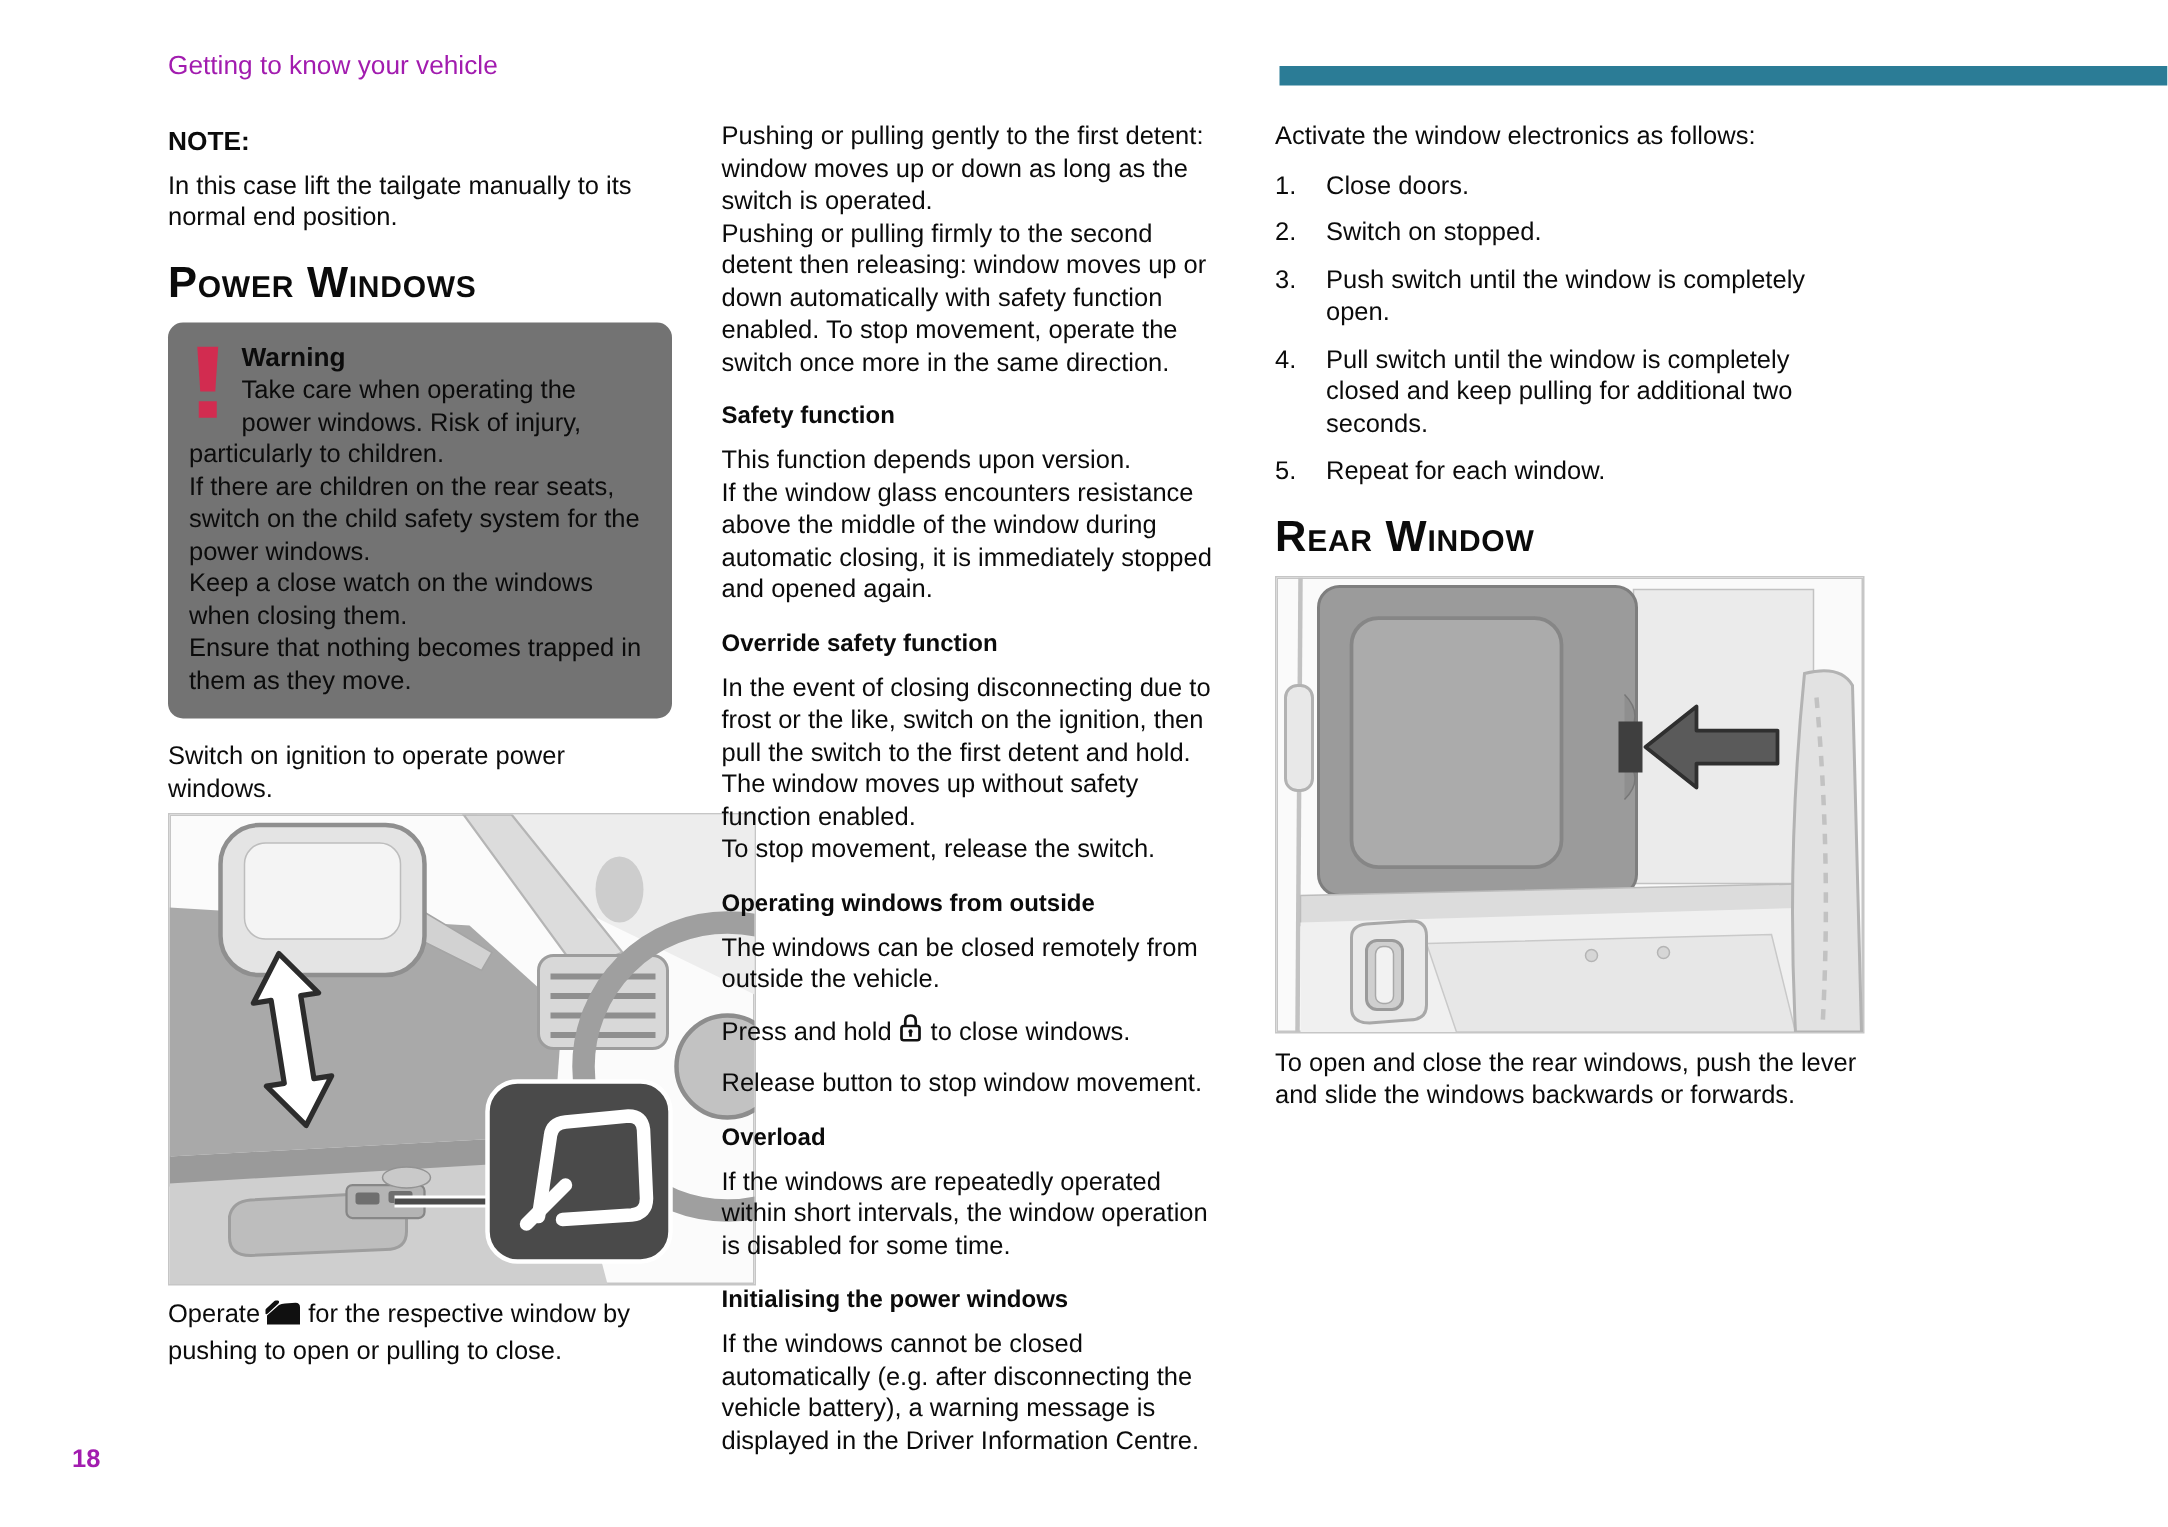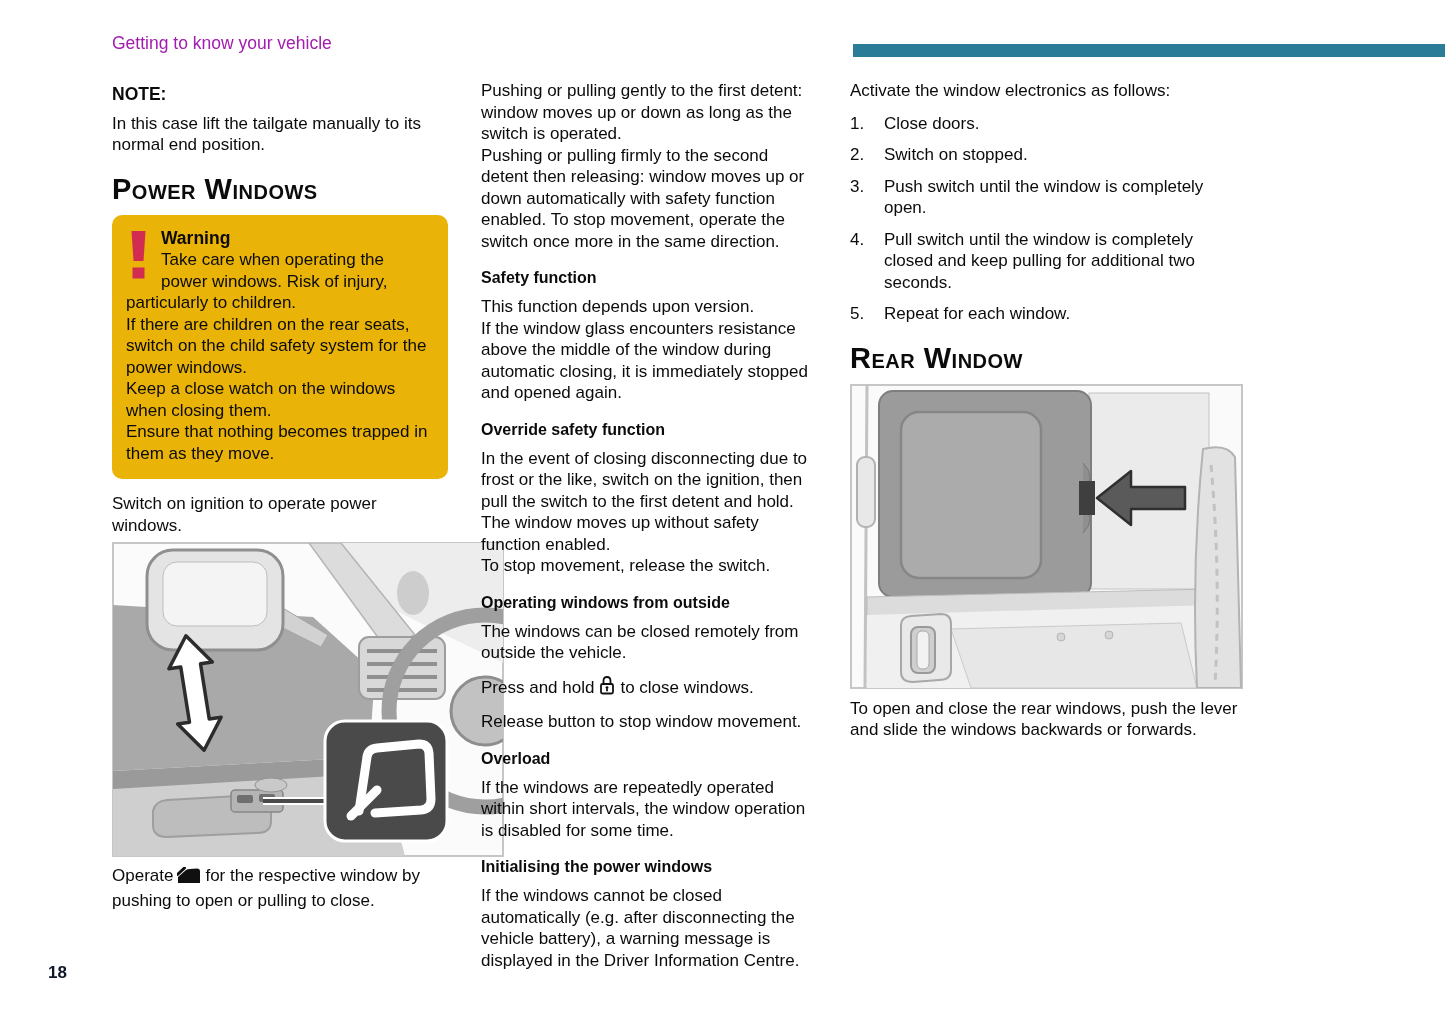--- a/index.html
+++ b/index.html
@@ -4,35 +4,35 @@
 <style>
   html,body{margin:0;padding:0;}
   body{
     width:1445px;height:1018px;position:relative;background:#ffffff;
     font-family:"Liberation Sans", sans-serif;
     font-size:17px;line-height:21.5px;color:#0b0b0b;
     -webkit-font-smoothing:antialiased;overflow:hidden;
   }
   .running-header{position:absolute;left:112px;top:33px;font-size:17.5px;color:#a21caf;}
   .accent-bar{position:absolute;left:853px;right:0;top:44px;height:13px;background:#2b7c96;}
-  .page-number{position:absolute;left:48px;top:962px;font-weight:bold;color:#0f172a;}
+  .page-number{position:absolute;left:48px;top:962px;font-weight:bold;color:#a21caf;}
 
   .columns{position:absolute;left:112px;top:80px;display:flex;gap:33px;}
   .col{width:336px;}
   .col-right{width:393px;}
 
   .line{margin:0;}
   .block{margin:0 0 11px 0;}
 
   .note-label{font-weight:bold;margin:4px 0 7px 0;font-size:17.5px;}
   .h-caps{font-variant:small-caps;font-weight:bold;font-size:29px;line-height:32px;
           letter-spacing:.5px;margin:17px 0 10px 0;}
   .h-sub{font-weight:bold;font-size:16px;margin:14px 0 7px 0;line-height:23px;}
 
-  .warning-box{background:#eab308;border-radius:10px;padding:13px 15px 15px 14px;margin:10px 0 14px 0;}
+  .warning-box{background:#737373;border-radius:10px;padding:13px 15px 15px 14px;margin:10px 0 14px 0;}
   .warn-icon{float:left;margin:3px 12px 2px 2px;}
   .warn-title{font-weight:bold;font-size:17.5px;}
 
   figure{margin:6px 0 8px 0;}
   .figure-frame{border:1px solid #c6c6c6;display:block;}
 
   .inline-icon{display:inline-block;vertical-align:-3px;margin:0 4px;}
   .inline-lock{display:inline-block;vertical-align:-2px;margin:0 5px;}
 
   .steps{margin:2px 0 6px 0;}

